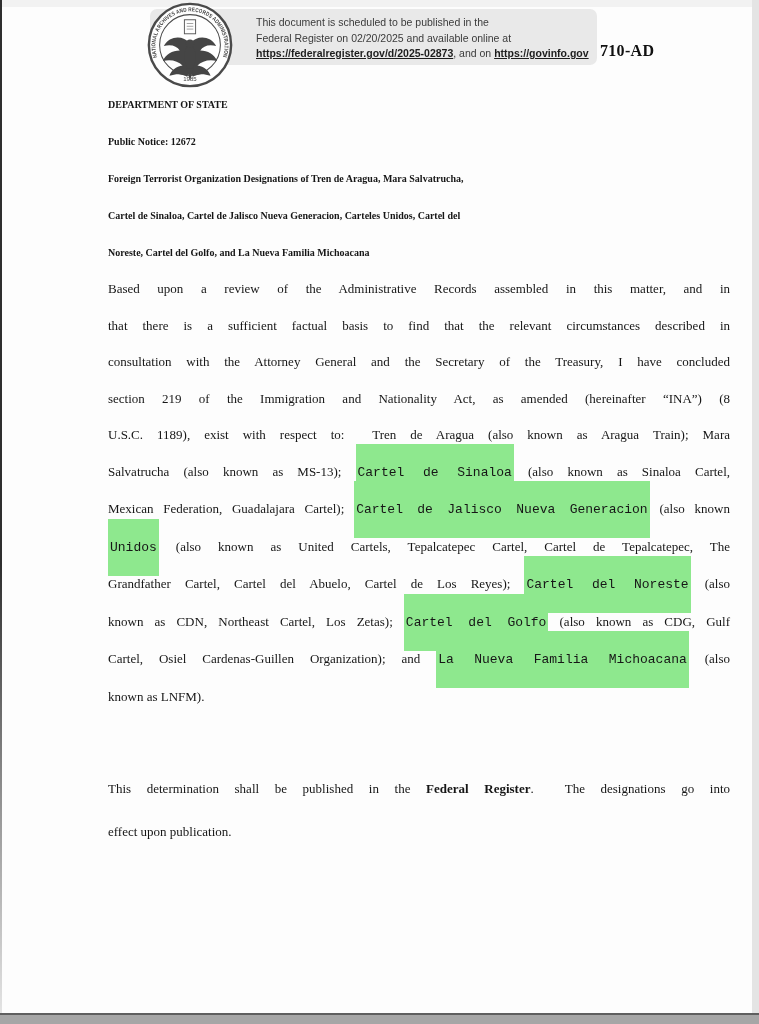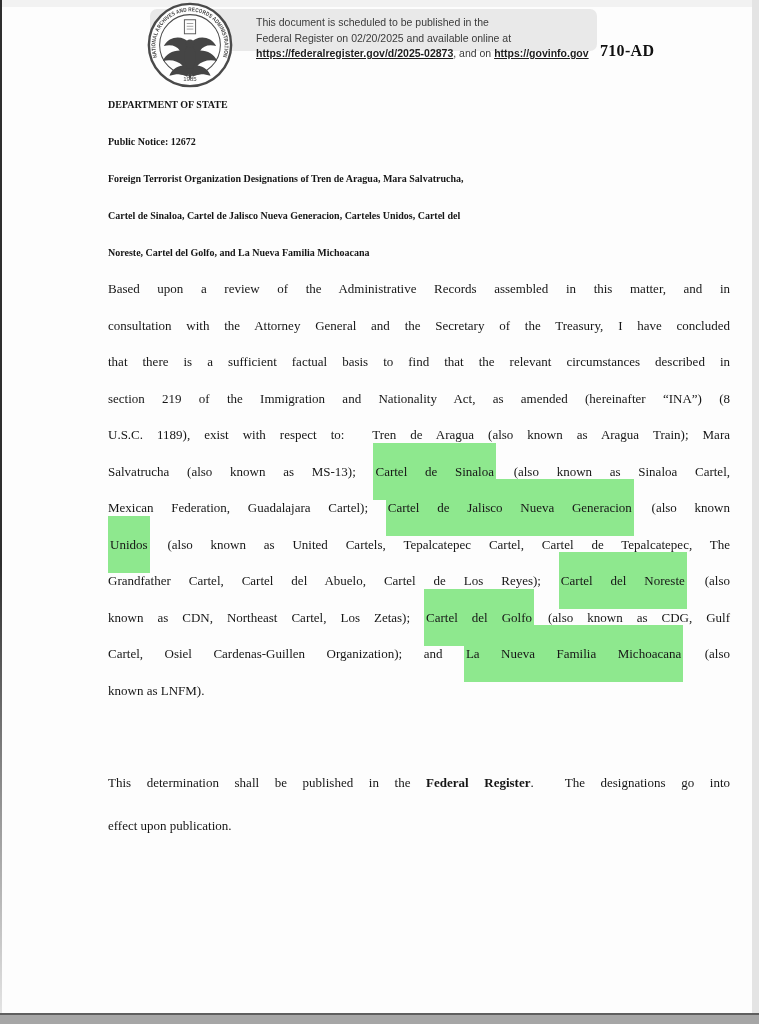--- a/index.html
+++ b/index.html
@@ -11,21 +11,21 @@
   .top-strip { position: absolute; top: 0; left: 0; right: 0; height: 7px; background: #f2f2f2; }
   .left-strip { position: absolute; left: 0; top: 0; width: 2px; height: 100%;
     background: linear-gradient(#2e2e2e, #2e2e2e 55%, #9a9a9a 80%, #e8e8e8); }
   .right-strip { position: absolute; right: 0; top: 0; width: 7px; height: 100%; background: #e4e4e4; }
   .bottom-bar { position: absolute; bottom: 0; left: 0; right: 0; height: 9px;
     background: #a6a6a6; border-top: 2px solid #5f5f5f; }
 
   
   .header { position: absolute; left: 0; top: 0; width: 759px; height: 92px; }
   .notice-box {
-    position: absolute; left: 150px; top: 9px; width: 447px; height: 42px;
+    position: absolute; left: 150px; top: 9px; width: 447px; height: 56px;
     background: var(--notice_box_bg, #e9e9e9); border-radius: 7px;
   }
   .notice-text {
     margin-left: 106px; padding-top: 6px;
     font-family: "Liberation Sans", sans-serif; font-size: 10.5px; line-height: 15.5px; color: #3b3b3b;
   }
   .notice-link { font-weight: bold; text-decoration: underline; color: #1d1d1d; }
   .seal { position: absolute; left: 144px; top: 2px; width: 92px; height: 86px; }
   .doc-number {
     position: absolute; left: 600px; top: 42px;
@@ -35,21 +35,21 @@
   
   .content { position: absolute; left: 108px; top: 86px; width: 622px; }
   .h-line { font-weight: bold; font-size: 10px; line-height: 37px; white-space: nowrap; }
   .b-line { font-size: 13px; }
   .just { text-align: justify; text-align-last: justify; }
   #para0 .b-line { line-height: 36.5px; }
   #para1 .b-line { line-height: 40px; }
   #para2 .b-line { line-height: 43px; }
   .spacer-a { height: 30px; }
   .spacer-b { height: 22px; }
-  .hl { background: var(--highlight, #8ee88e); padding: 21px 2px; }
+  .hl { background: var(--highlight, #8ee88e); padding: 21px 2px; font-family: Liberation Mono, monospace; }
   .bold { font-weight: bold; }
 </style>
 </head>
 <body>
 
 <div class="top-strip"></div>
 <div class="left-strip"></div>
 <div class="right-strip"></div>
 <div class="bottom-bar"></div>
 
@@ -89,22 +89,22 @@
 
 <div class="content">
   <div class="h-line">DEPARTMENT OF STATE</div>
   <div class="h-line">Public Notice: 12672</div>
   <div class="h-line">Foreign Terrorist Organization Designations of Tren de Aragua, Mara Salvatrucha,</div>
   <div class="h-line">Cartel de Sinaloa, Cartel de Jalisco Nueva Generacion, Carteles Unidos, Cartel del</div>
   <div class="h-line">Noreste, Cartel del Golfo, and La Nueva Familia Michoacana</div>
 
   <div id="para0">
       <div class="b-line just"><span>Based upon a review of the Administrative Records assembled in this matter, and in</span></div>
+      <div class="b-line just"><span>that there is a sufficient factual basis to find that the relevant circumstances described in</span></div>
       <div class="b-line just"><span>consultation with the Attorney General and the Secretary of the Treasury, I have concluded</span></div>
-      <div class="b-line just"><span>that there is a sufficient factual basis to find that the relevant circumstances described in</span></div>
       <div class="b-line just"><span>section 219 of the Immigration and Nationality Act, as amended (hereinafter “INA”) (8</span></div>
       <div class="b-line just"><span>U.S.C. 1189), exist with respect to:&nbsp; Tren de Aragua (also known as Aragua Train); Mara</span></div>
       <div class="b-line just"><span>Salvatrucha (also known as MS-13); </span><span class="hl">Cartel de Sinaloa</span><span> (also known as Sinaloa Cartel,</span></div>
       <div class="b-line just"><span>Mexican Federation, Guadalajara Cartel); </span><span class="hl">Cartel de Jalisco Nueva Generacion</span><span> (also known</span></div>
       <div class="b-line just"><span class="hl">Unidos</span><span> (also known as United Cartels, Tepalcatepec Cartel, Cartel de Tepalcatepec, The</span></div>
       <div class="b-line just"><span>Grandfather Cartel, Cartel del Abuelo, Cartel de Los Reyes); </span><span class="hl">Cartel del Noreste</span><span> (also</span></div>
       <div class="b-line just"><span>known as CDN, Northeast Cartel, Los Zetas); </span><span class="hl">Cartel del Golfo</span><span> (also known as CDG, Gulf</span></div>
       <div class="b-line just"><span>Cartel, Osiel Cardenas-Guillen Organization); and </span><span class="hl">La Nueva Familia Michoacana</span><span> (also</span></div>
       <div class="b-line"><span>known as LNFM).</span></div>
     </div>

